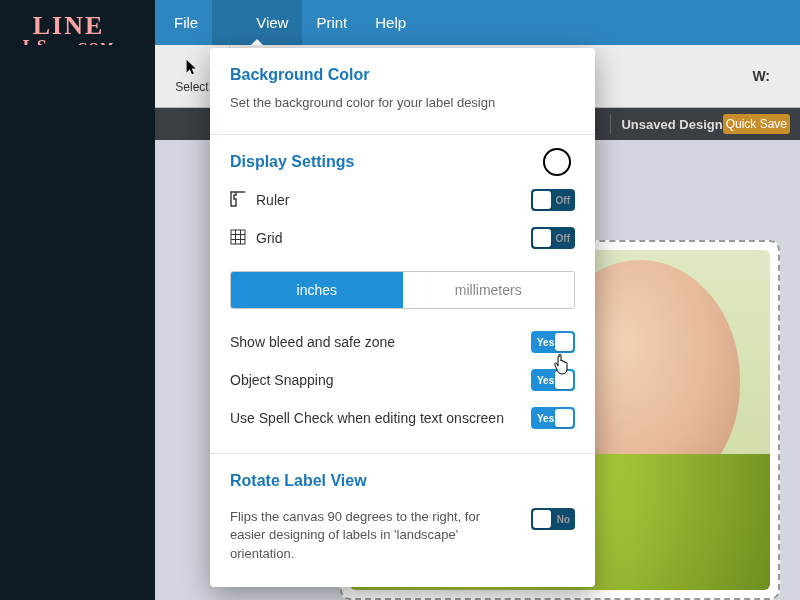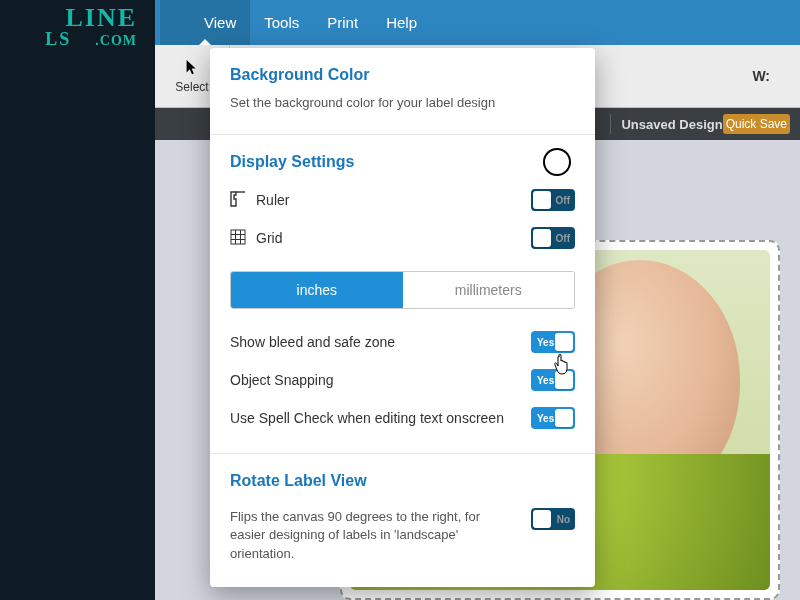--- a/index.html
+++ b/index.html
@@ -8,22 +8,22 @@
     font-family: Arial, Helvetica, sans-serif;
     background: #d3d6df;
     position: relative;
   }
   .left-col {
     position: absolute; left: 0; top: 0; width: 155px; height: 600px;
     background: #0f1b24;
   }
   .logo {
     position: absolute; left: 0; top: 0; width: 155px; height: 45px;
-    color: #14b8a6; font-family: Georgia, 'Times New Roman', serif;
-    text-align: right; padding-right: 18px; padding-top: 8px;
+    color: #fca5a5; font-family: Georgia, 'Times New Roman', serif;
+    text-align: center; padding-right: 18px; padding-top: 16px;
     letter-spacing: 2px; overflow:hidden;
   }
   .logo .l1 { font-size: 26px; font-weight: 600; line-height: 24px; margin-top:-2px; }
   .logo .l2 { font-size: 18px; font-weight: 600; line-height: 18px; }
   .logo .l2 .com { font-size: 14px; letter-spacing: 1px; margin-left: 24px; }
   .menubar {
     position: absolute; left: 155px; top: 0; right: 0; height: 45px;
     background: #2e86c0;
     display: flex; align-items: center; padding-left: 5px;
   }
@@ -148,22 +148,22 @@
 <div class="left-col">
   <div class="logo">
     <div class="l1">LINE</div>
     <div class="l2">
       <span>LS</span><span class="com">.COM</span>
     </div>
   </div>
 </div>
 
 <div class="menubar">
+  <div class="menu-item">File</div>
   <div class="menu-item active">View</div>
-  <div class="menu-item">Tools</div>
   <div class="menu-item">Print</div>
   <div class="menu-item">Help</div>
 </div>
 
 <div class="toolbar">
   <div class="tool-select">
     <span>
       <svg viewBox="0 0 16 20">
           <path d="M2 1 L2 15 L5.5 11.5 L8 17 L10 16 L7.5 10.5 L12 10.5 Z" fill="#000"></path>
         </svg>

